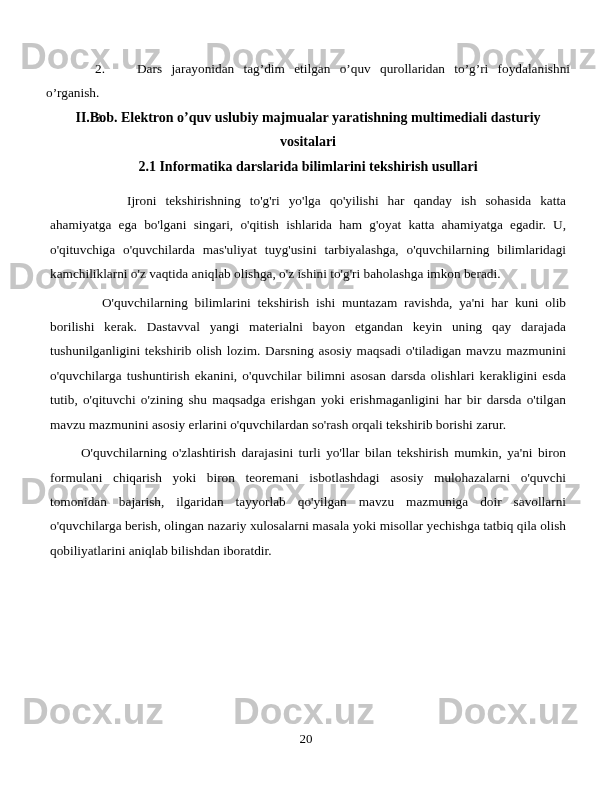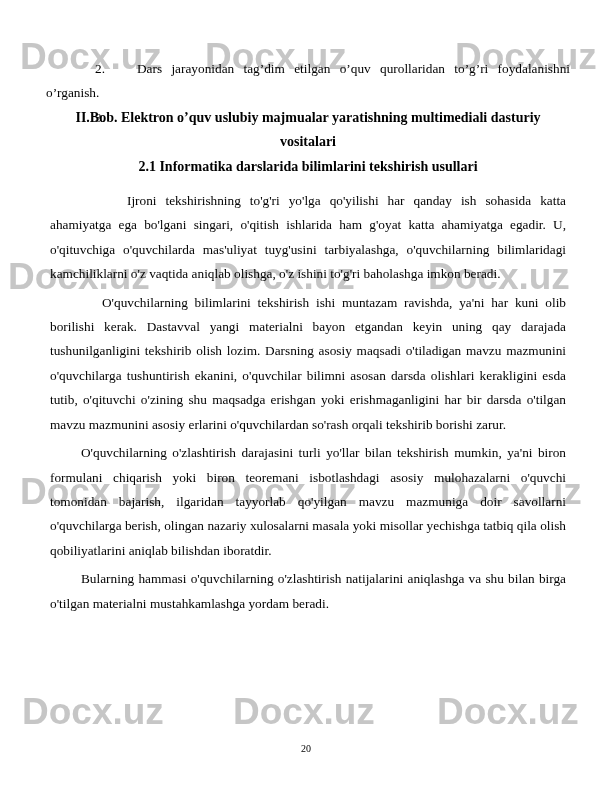--- a/index.html
+++ b/index.html
@@ -55,23 +55,22 @@
     text-align: justify;
   }
   .para.p0 { text-indent: 77px; margin-top: 10px; }
   .para.p1 { text-indent: 52px; }
   .para.p2, .para.p3, .para.p4 { text-indent: 31px; }
   .pagenum {
     position: absolute;
     top: 731px; left: 0;
     width: 100%;
     text-align: center;
-    font-size: 10px;
+    font-size: 13px;
     z-index: 1;
-    margin-top: 12px;
   }
 </style>
 </head>
 <body>
 
 <div class="wm" style="left:20px;  top:38px;">Docx.uz</div>
 <div class="wm" style="left:205px; top:38px;">Docx.uz</div>
 <div class="wm" style="left:455px; top:38px;">Docx.uz</div>
 
 <div class="wm" style="left:8px;   top:258px;">Docx.uz</div>
@@ -97,17 +96,16 @@
     <span class="item-num">3.</span>
   </div>
 
   <h1 class="chapter">II.Bob. Elektron o’quv uslubiy majmualar yaratishning multimediali dasturiy vositalari</h1>
 
   <h2 class="section">2.1 Informatika darslarida bilimlarini tekshirish usullari</h2>
 
   <p class="para p0">Ijroni tekshirishning to'g'ri yo'lga qo'yilishi har qanday ish sohasida katta ahamiyatga ega bo'lgani singari, o'qitish ishlarida ham g'oyat katta ahamiyatga egadir. U, o'qituvchiga o'quvchilarda mas'uliyat tuyg'usini tarbiyalashga, o'quvchilarning bilimlaridagi kamchiliklarni o'z vaqtida aniqlab olishga, o'z ishini to'g'ri baholashga imkon beradi.</p>
   <p class="para p1">O'quvchilarning bilimlarini tekshirish ishi muntazam ravishda, ya'ni har kuni olib borilishi kerak. Dastavval yangi materialni bayon etgandan keyin uning qay darajada tushunilganligini tekshirib olish lozim. Darsning asosiy maqsadi o'tiladigan mavzu mazmunini o'quvchilarga tushuntirish ekanini, o'quvchilar bilimni asosan darsda olishlari kerakligini esda tutib, o'qituvchi o'zining shu maqsadga erishgan yoki erishmaganligini har bir darsda o'tilgan mavzu mazmunini asosiy erlarini o'quvchilardan so'rash orqali tekshirib borishi zarur.</p>
   <p class="para p2">O'quvchilarning o'zlashtirish darajasini turli yo'llar bilan tekshirish mumkin, ya'ni biron formulani chiqarish yoki biron teoremani isbotlashdagi asosiy mulohazalarni o'quvchi tomonidan bajarish, ilgaridan tayyorlab qo'yilgan mavzu mazmuniga doir savollarni o'quvchilarga berish, olingan nazariy xulosalarni masala yoki misollar yechishga tatbiq qila olish qobiliyatlarini aniqlab bilishdan iboratdir.</p>
-  <p class="para p3">Bularning hammasi o'quvchilarning o'zlashtirish natijalarini aniqlashga va shu bilan birga o'tilgan materialni mustahkamlashga yordam beradi.</p>
 
 </div>
 
 <div class="pagenum">20</div>
 
 </body></html>

